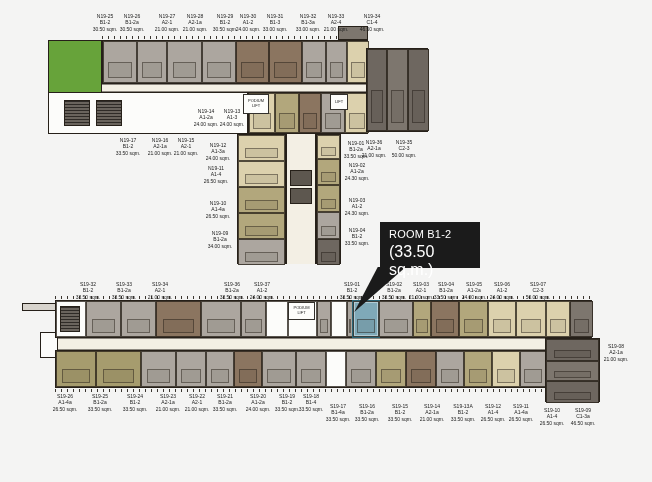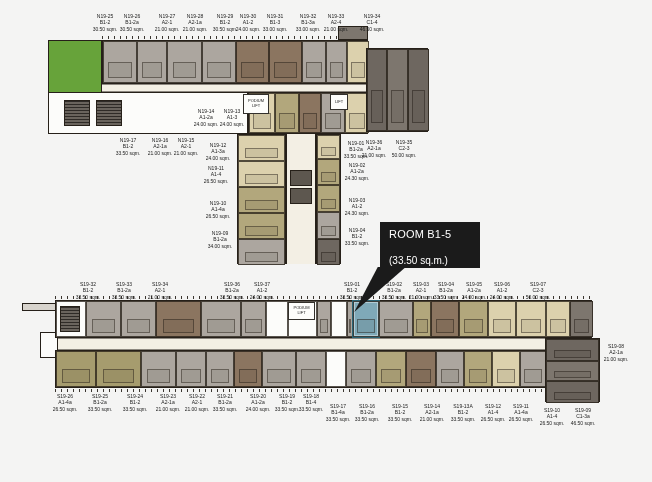--- a/index.html
+++ b/index.html
@@ -24,21 +24,21 @@
   .mat{position:absolute;background:repeating-linear-gradient(180deg,#2f2b27 0 1px,#6a645d 1px 3px);border:1px solid #262019;box-sizing:border-box;}
   .garden{position:absolute;background:#67a33a;border:1.5px solid #262019;box-sizing:border-box;}
   .core{position:absolute;background:#5d574f;border:1px solid #262019;box-sizing:border-box;}
   .liftbox{position:absolute;background:#fdfdfb;border:1px solid #33302b;font-size:4px;line-height:1.15;
     display:flex;align-items:center;justify-content:center;text-align:center;color:#222;box-sizing:border-box;}
   .ticks{position:absolute;height:3px;background:repeating-linear-gradient(90deg,#3a352f 0 1px,transparent 1px 6px);}
   .plan-label{position:absolute;width:38px;margin-left:-19px;text-align:center;
     font-size:5px;line-height:1.25;color:#1c1c1c;}
   .callout{position:absolute;background:#1b1b1b;color:#fff;padding:6px 9px;box-sizing:border-box;}
   .callout .room{font-size:11px;letter-spacing:.2px;}
-  .callout .area{font-size:10px;margin-top:15px;}
+  .callout .area{font-size:16px;margin-top:3px;}
   .wedge{position:absolute;background:#1b1b1b;clip-path:polygon(46% 0,96% 0,4% 100%);}
 </style>
 </head>
 <body>
 
 <div class="canvas">
 
   <div class="abs">
     <div class="ticks" style="left:102px;top:36px;width:266px;"></div>
     <div class="garden" style="left:48px;top:40px;width:54px;height:53px;"></div>
@@ -436,17 +436,17 @@
         <div class="plan-label" style="left: 583px; top: 407px;">
           <div>S19-09</div>
           <div>C1-3a</div>
           <div>46.50 sqm.</div>
         </div>
       </div>
   </div>
 
   <div class="wedge" style="left:352px;top:267px;width:56px;height:45px;"></div>
   <div class="callout" style="left:380px;top:222px;width:100px;height:46px;">
-    <div class="room">ROOM B1-5</div>
+    <div class="room">ROOM B1-2</div>
     <div class="area">(33.50 sq.m.)</div>
   </div>
 
 </div>
 
 </body></html>

